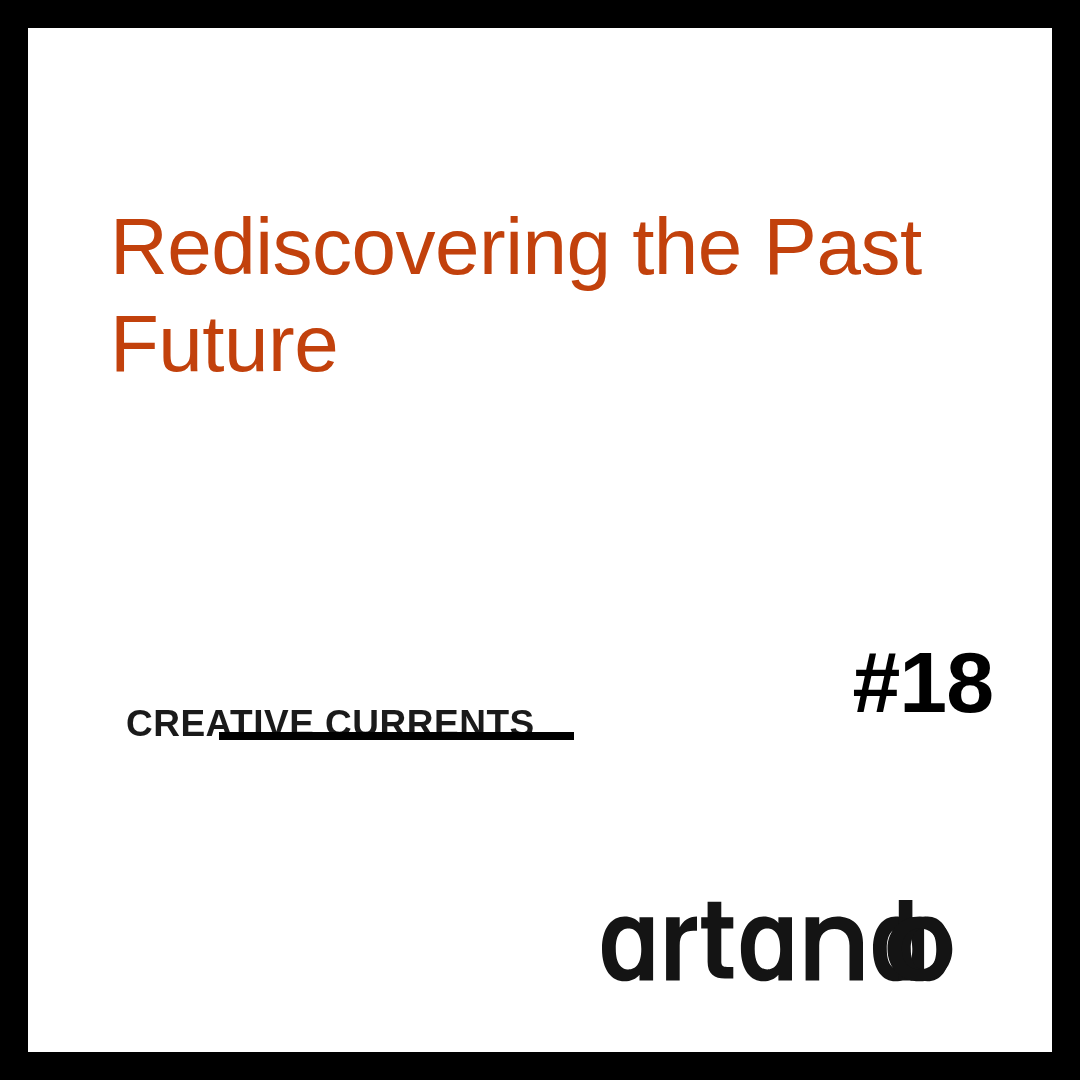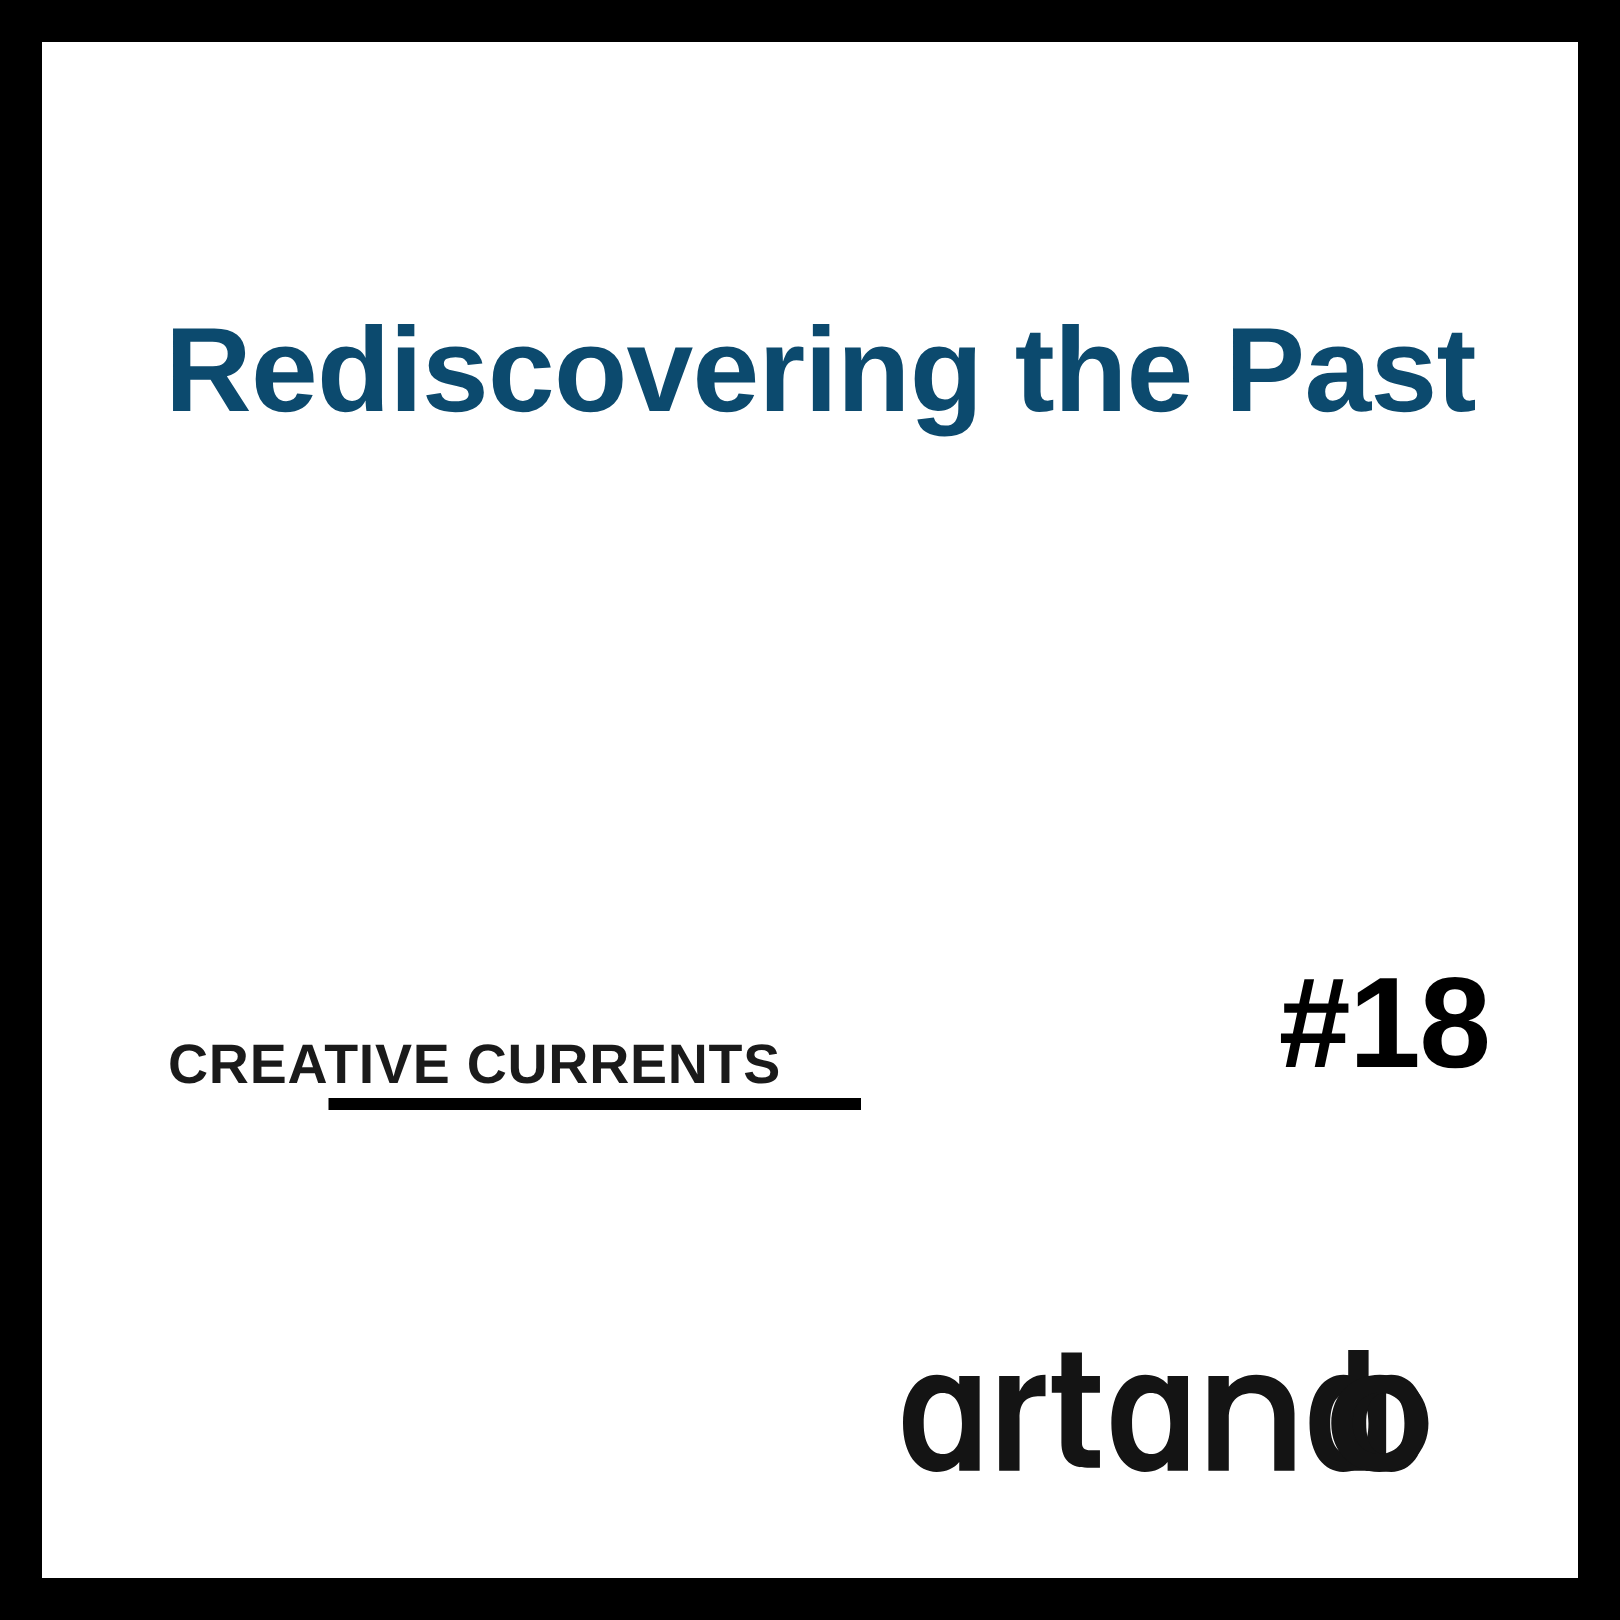--- a/index.html
+++ b/index.html
@@ -36,44 +36,44 @@
   }
 
   
   .headline {
     position: absolute;
     left: 82px;           
     top: 170px;           
     width: 860px;
     margin: 0;
     font-family: "Liberation Sans", sans-serif;
-    font-weight: bold;
+    font-weight: normal;
     font-size: 80px;
     line-height: 97px;
     letter-spacing: -0.5px;
-    color: #0c4a6e;
+    color: #c2410c;
   }
   .headline .ln {
     display: block;
     white-space: nowrap;
   }
 
   
   .series-label-wrap {
     position: absolute;
     left: 84px;           
     top: 660px;           
     width: 560px;
     height: 90px;
   }
   .series-label {
     position: absolute;
     left: 0;
     top: 0;
-    margin: 0;
+    margin: 14px;
     font-family: "Liberation Sans", sans-serif;
     font-weight: 600;
     font-size: 37px;
     line-height: 44px;
     letter-spacing: 0.5px;
     color: #1a1a1a;
     white-space: nowrap;
   }
   .series-rule {
     position: absolute;
@@ -115,20 +115,21 @@
   }
 </style>
 </head>
 <body>
 
 <div class="poster">
   <div class="card">
 
     <h1 class="headline">
       <span class="ln">Rediscovering the Past</span>
+      <span class="ln">Future</span>
     </h1>
 
     <div class="series-label-wrap">
       <p class="series-label">CREATIVE CURRENTS</p>
       <div class="series-rule"></div>
     </div>
 
     <p class="issue-number">#18</p>
 
     <div class="brand-logo">

